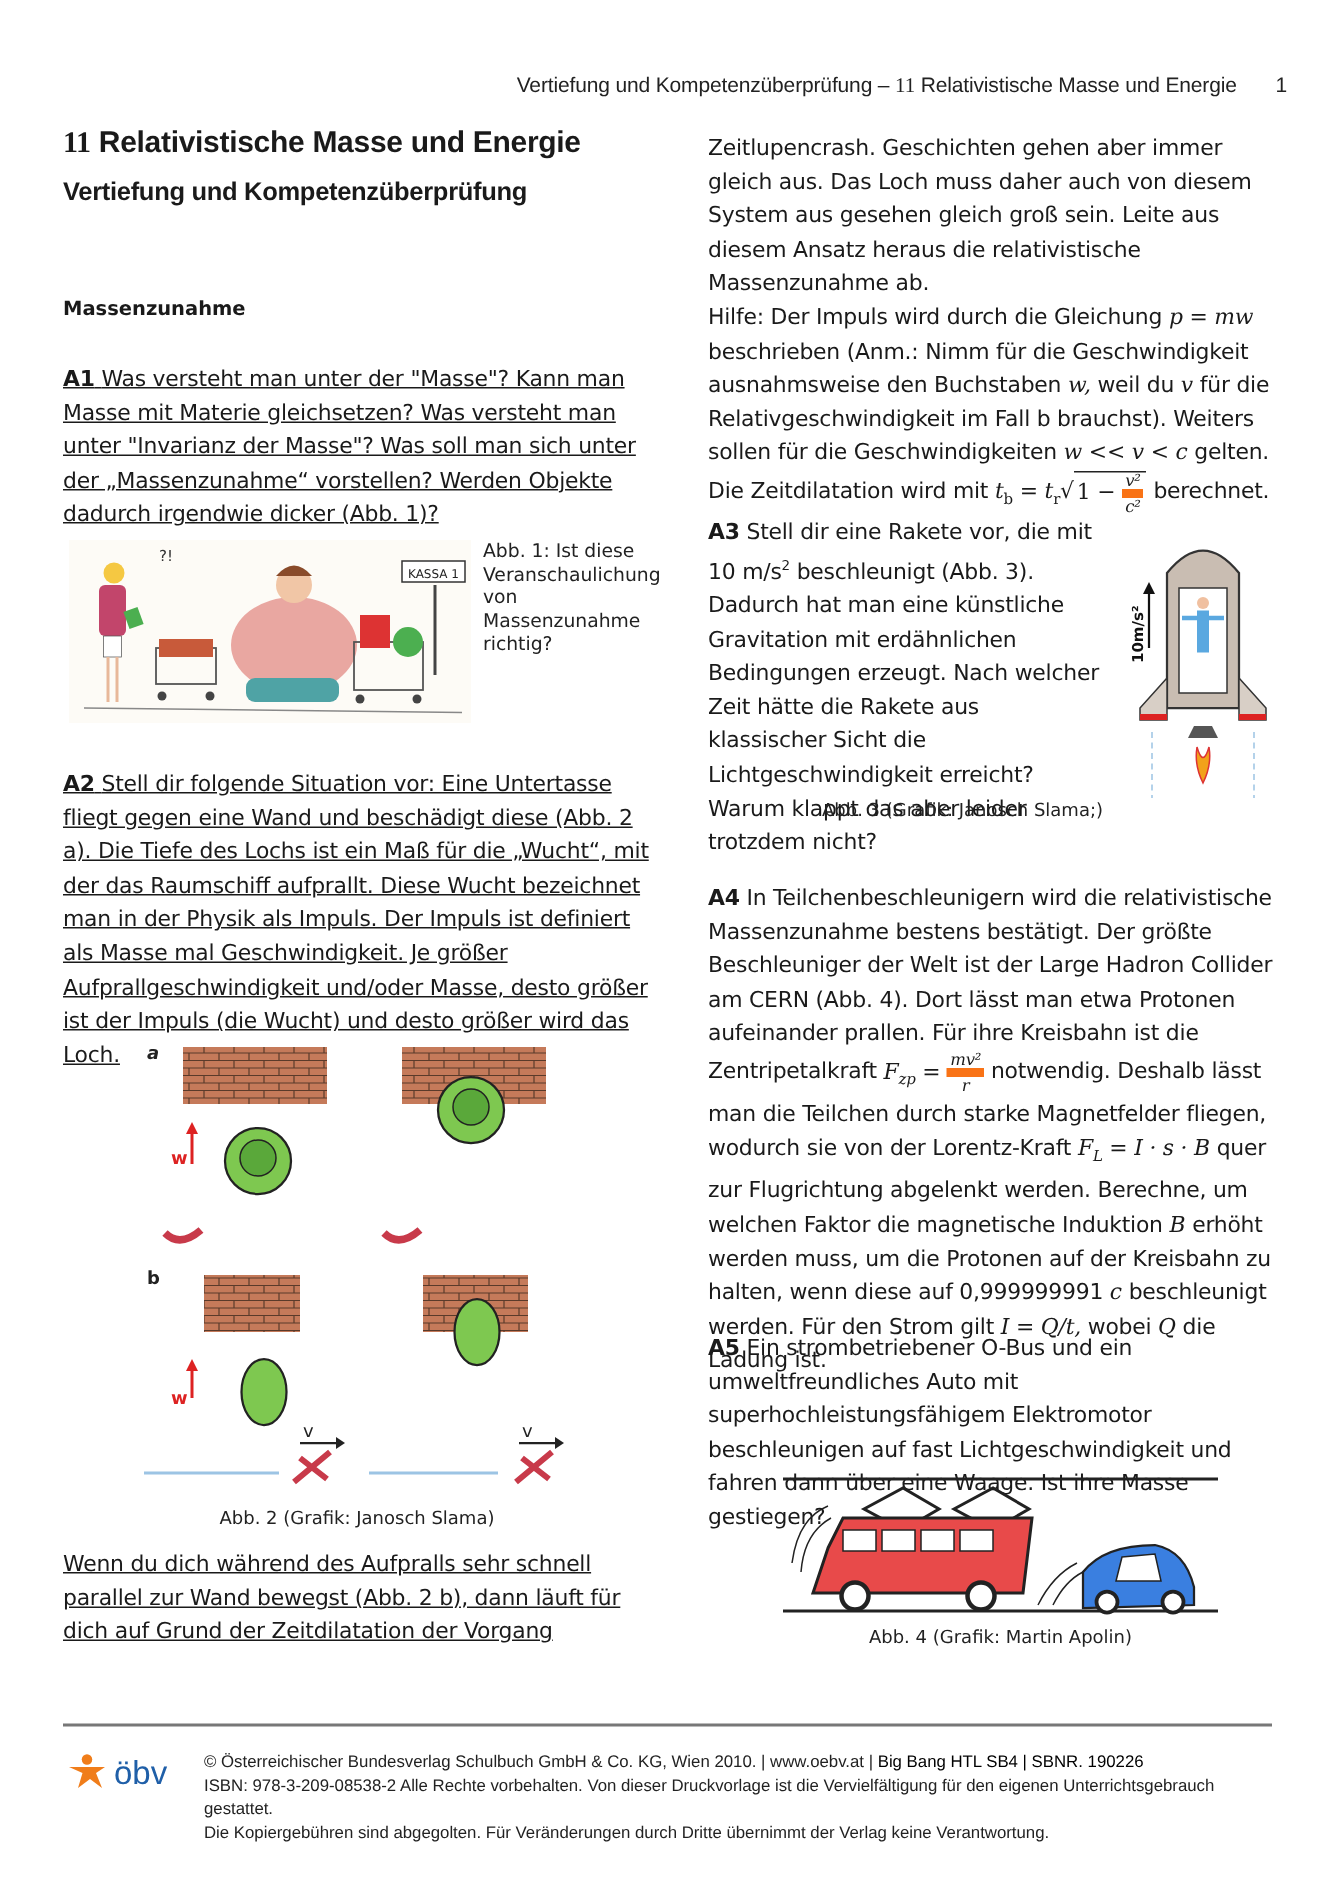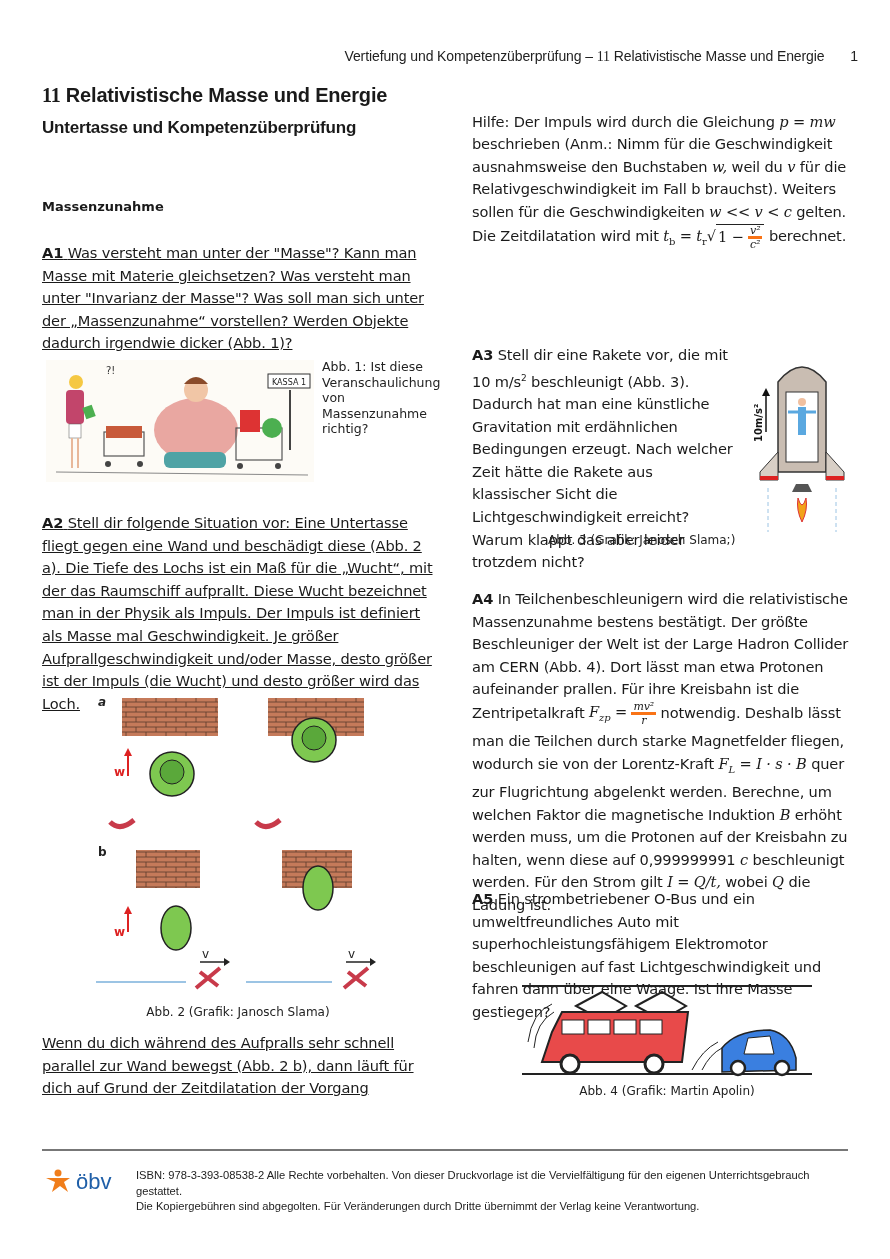--- a/index.html
+++ b/index.html
@@ -14,41 +14,41 @@
   .para{font-size:14.6px;line-height:22.6px;letter-spacing:-0.15px;}
   .para b{font-weight:bold;}
   .col-l{left:42px;width:392px;text-decoration:underline;}
   .col-r{left:472px;width:388px;}
   .cap{font-size:12px;color:#222;}
   .cap-side{font-size:12.5px;line-height:15.5px;color:#222;}
   i.m{font-family:"DejaVu Serif","Liberation Serif",serif;font-style:italic;}
   .mathf{font-family:"DejaVu Serif","Liberation Serif",serif;font-style:italic;}
   .frac{display:inline-block;vertical-align:middle;text-align:center;font-size:11px;line-height:11px;}
   .frac span{display:block;}
-  .frac .n{border-bottom:3px solid #f97316;padding:0 2px;}
+  .frac .n{border-bottom:6px solid #f97316;padding:0 2px;}
   .sqrt{display:inline-block;border-top:1px solid #222;padding:0 2px;vertical-align:middle;}
   .footer-rule{left:42px;top:1149px;width:806px;height:2px;background:#777;}
   .footer-text{left:136px;top:1168px;font-family:"Liberation Sans",sans-serif;font-size:11.2px;line-height:15.5px;color:#222;width:700px;}
   .logo{left:42px;top:1168px;}
 </style>
 </head>
 <body>
 
 <div class="abs running-head">
   <span>Vertiefung und Kompetenzüberprüfung –</span>
   <span style="font-family:'Liberation Serif',serif;">11</span>
   <span>Relativistische Masse und Energie</span>
   <span class="pgno">1</span>
 </div>
 
 <div class="abs h1">
   <span class="num">11</span>
   <span>Relativistische Masse und Energie</span>
 </div>
-<div class="abs h2">Untertasse und Kompetenzüberprüfung</div>
+<div class="abs h2">Vertiefung und Kompetenzüberprüfung</div>
 
 <div class="abs section">Massenzunahme</div>
 
 <div class="abs para col-l" style="top:242px;">
   <b>A1</b>
   <span>Was versteht man unter der "Masse"? Kann man Masse mit Materie gleichsetzen? Was versteht man unter "Invarianz der Masse"? Was soll man sich unter der „Massenzunahme“ vorstellen? Werden Objekte dadurch irgendwie dicker (Abb. 1)?</span>
 </div>
 
 <div class="abs" style="left:46px;top:360px;width:268px;height:122px;">
   <svg width="268" height="122" viewBox="0 0 268 122">
@@ -134,21 +134,21 @@
     <line x1="150" y1="290" x2="236" y2="290" stroke="#9cc4e4" stroke-width="2"></line>
   </svg>
 </div>
 <div class="abs cap" style="left:42px;top:1005px;width:392px;text-align:center;">Abb. 2 (Grafik: Janosch Slama)</div>
 
 <div class="abs para col-l" style="top:1032px;height:68px;overflow:hidden;">
   <span>Wenn du dich während des Aufpralls sehr schnell parallel zur Wand bewegst (Abb. 2 b), dann läuft für dich auf Grund der Zeitdilatation der Vorgang langsamer ab – ein</span>
 </div>
 
 <div class="abs para col-r" style="top:88px;">
-  <br>
+  <span>Zeitlupencrash. Geschichten gehen aber immer gleich aus. Das Loch muss daher auch von diesem System aus gesehen gleich groß sein. Leite aus diesem Ansatz heraus die relativistische Massenzunahme ab.</span><br>
   <span>Hilfe: Der Impuls wird durch die Gleichung</span>
   <i class="m">p = mw</i>
   <span>beschrieben (Anm.: Nimm für die Geschwindigkeit ausnahmsweise den Buchstaben</span>
   <i class="m">w,</i>
   <span>weil du</span>
   <i class="m">v</i>
   <span>für die Relativgeschwindigkeit im Fall b brauchst). Weiters sollen für die Geschwindigkeiten</span>
   <i class="m">w &lt;&lt; v &lt; c</i>
   <span>gelten. Die Zeitdilatation wird mit</span>
   <span class="mathf">
@@ -232,15 +232,16 @@
 
 <div class="abs footer-rule"></div>
 <div class="abs logo">
   <svg width="86" height="26" viewBox="0 0 86 26">
     <circle cx="16" cy="5" r="3.5" fill="#f07d1a"></circle>
     <path d="M4 10 L28 10 L22 14 L26 24 L18 18 L10 24 L13 14 Z" fill="#f07d1a"></path>
     <text x="34" y="21" font-size="22" fill="#1f5fa8" font-family="Liberation Sans, sans-serif">öbv</text>
   </svg>
 </div>
 <div class="abs footer-text">
-  <div><span>ISBN: 978-3-393-08538-2</span> <span>Alle Rechte vorbehalten. Von dieser Druckvorlage ist die Vervielfältigung für den eigenen Unterrichtsgebrauch gestattet.</span></div>
+  <div><span>© Österreichischer Bundesverlag Schulbuch GmbH &amp; Co. KG, Wien 2010. | www.oebv.at |</span> <span style="color:#000;">Big Bang  HTL SB4 | SBNR. 190226</span></div>
+  <div><span>ISBN: 978-3-209-08538-2</span> <span>Alle Rechte vorbehalten. Von dieser Druckvorlage ist die Vervielfältigung für den eigenen Unterrichtsgebrauch gestattet.</span></div>
   <div>Die Kopiergebühren sind abgegolten. Für Veränderungen durch Dritte übernimmt der Verlag keine Verantwortung.</div>
 </div>
 
 </body></html>

